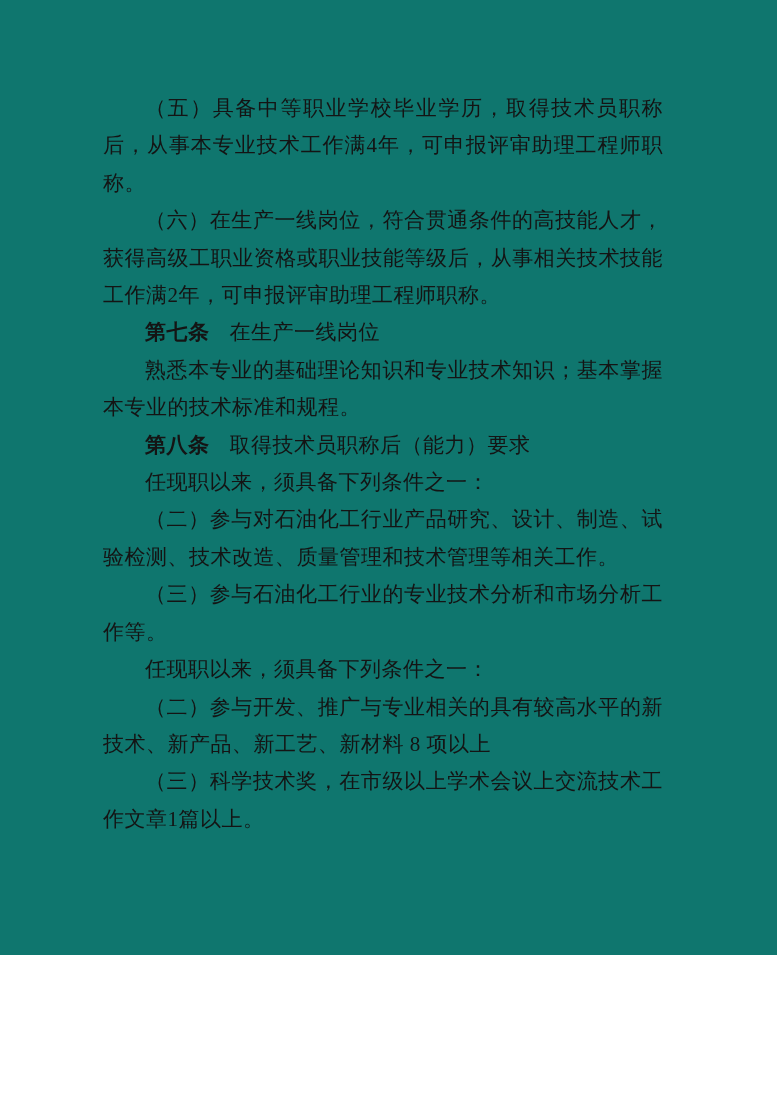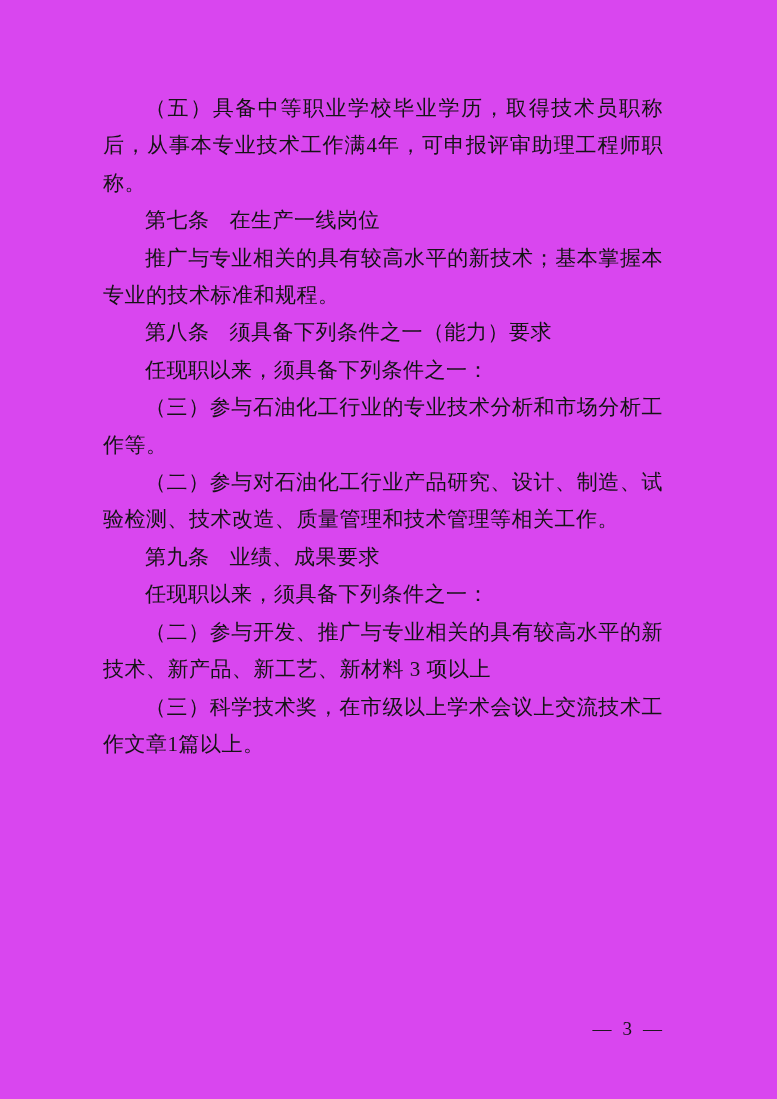--- a/index.html
+++ b/index.html
@@ -9,41 +9,41 @@
   }
   body {
     width: 777px;
     height: 1099px;
     font-family: "Liberation Serif", "DejaVu Serif", serif;
     color: #141414;
   }
   .page {
     position: relative;
     width: 777px;
-    height: 1099px;
-    background: #d946ef;
+    height: 955px;
+    background: #0f766e;
     overflow: hidden;
   }
   .content {
     position: absolute;
     left: 103px;
     top: 90px;
     width: 560px;
   }
   .para {
     margin: 0;
     font-size: 21px;
     line-height: 37.4px;
     text-indent: 2em;
     text-align: justify;
     text-justify: inter-ideograph;
     letter-spacing: 0.5px;
   }
   .art-num {
-    font-weight: normal;
+    font-weight: bold;
     margin-right: 0.95em;
   }
   .footer {
     position: absolute;
     top: 1018px;
     right: 115px;
     font-size: 19px;
     letter-spacing: 0;
     color: #141414;
     display: flex;
@@ -52,40 +52,40 @@
   }
 </style>
 </head>
 <body>
 
 <div class="page">
   <main class="content">
 
     <p class="para">（五）具备中等职业学校毕业学历，取得技术员职称后，从事本专业技术工作满4年，可申报评审助理工程师职称。</p>
 
+    <p class="para">（六）在生产一线岗位，符合贯通条件的高技能人才，获得高级工职业资格或职业技能等级后，从事相关技术技能工作满2年，可申报评审助理工程师职称。</p>
 
     <p class="para"><span class="art-num">第七条</span><span>在生产一线岗位</span></p>
 
-    <p class="para">推广与专业相关的具有较高水平的新技术；基本掌握本专业的技术标准和规程。</p>
+    <p class="para">熟悉本专业的基础理论知识和专业技术知识；基本掌握本专业的技术标准和规程。</p>
 
-    <p class="para"><span class="art-num">第八条</span><span>须具备下列条件之一（能力）要求</span></p>
+    <p class="para"><span class="art-num">第八条</span><span>取得技术员职称后（能力）要求</span></p>
 
     <p class="para">任现职以来，须具备下列条件之一：</p>
 
 
+    <p class="para">（二）参与对石油化工行业产品研究、设计、制造、试验检测、技术改造、质量管理和技术管理等相关工作。</p>
+
     <p class="para">（三）参与石油化工行业的专业技术分析和市场分析工作等。</p>
 
-    <p class="para">（二）参与对石油化工行业产品研究、设计、制造、试验检测、技术改造、质量管理和技术管理等相关工作。</p>
-
-    <p class="para"><span class="art-num">第九条</span><span>业绩、成果要求</span></p>
 
     <p class="para">任现职以来，须具备下列条件之一：</p>
 
 
-    <p class="para">（二）参与开发、推广与专业相关的具有较高水平的新技术、新产品、新工艺、新材料 3 项以上</p>
+    <p class="para">（二）参与开发、推广与专业相关的具有较高水平的新技术、新产品、新工艺、新材料 8 项以上</p>
 
     <p class="para">（三）科学技术奖，在市级以上学术会议上交流技术工作文章1篇以上。</p>
 
   </main>
 
   <div class="footer">
       <span>—</span>
       <span>3</span>
       <span>—</span>
     </div>

